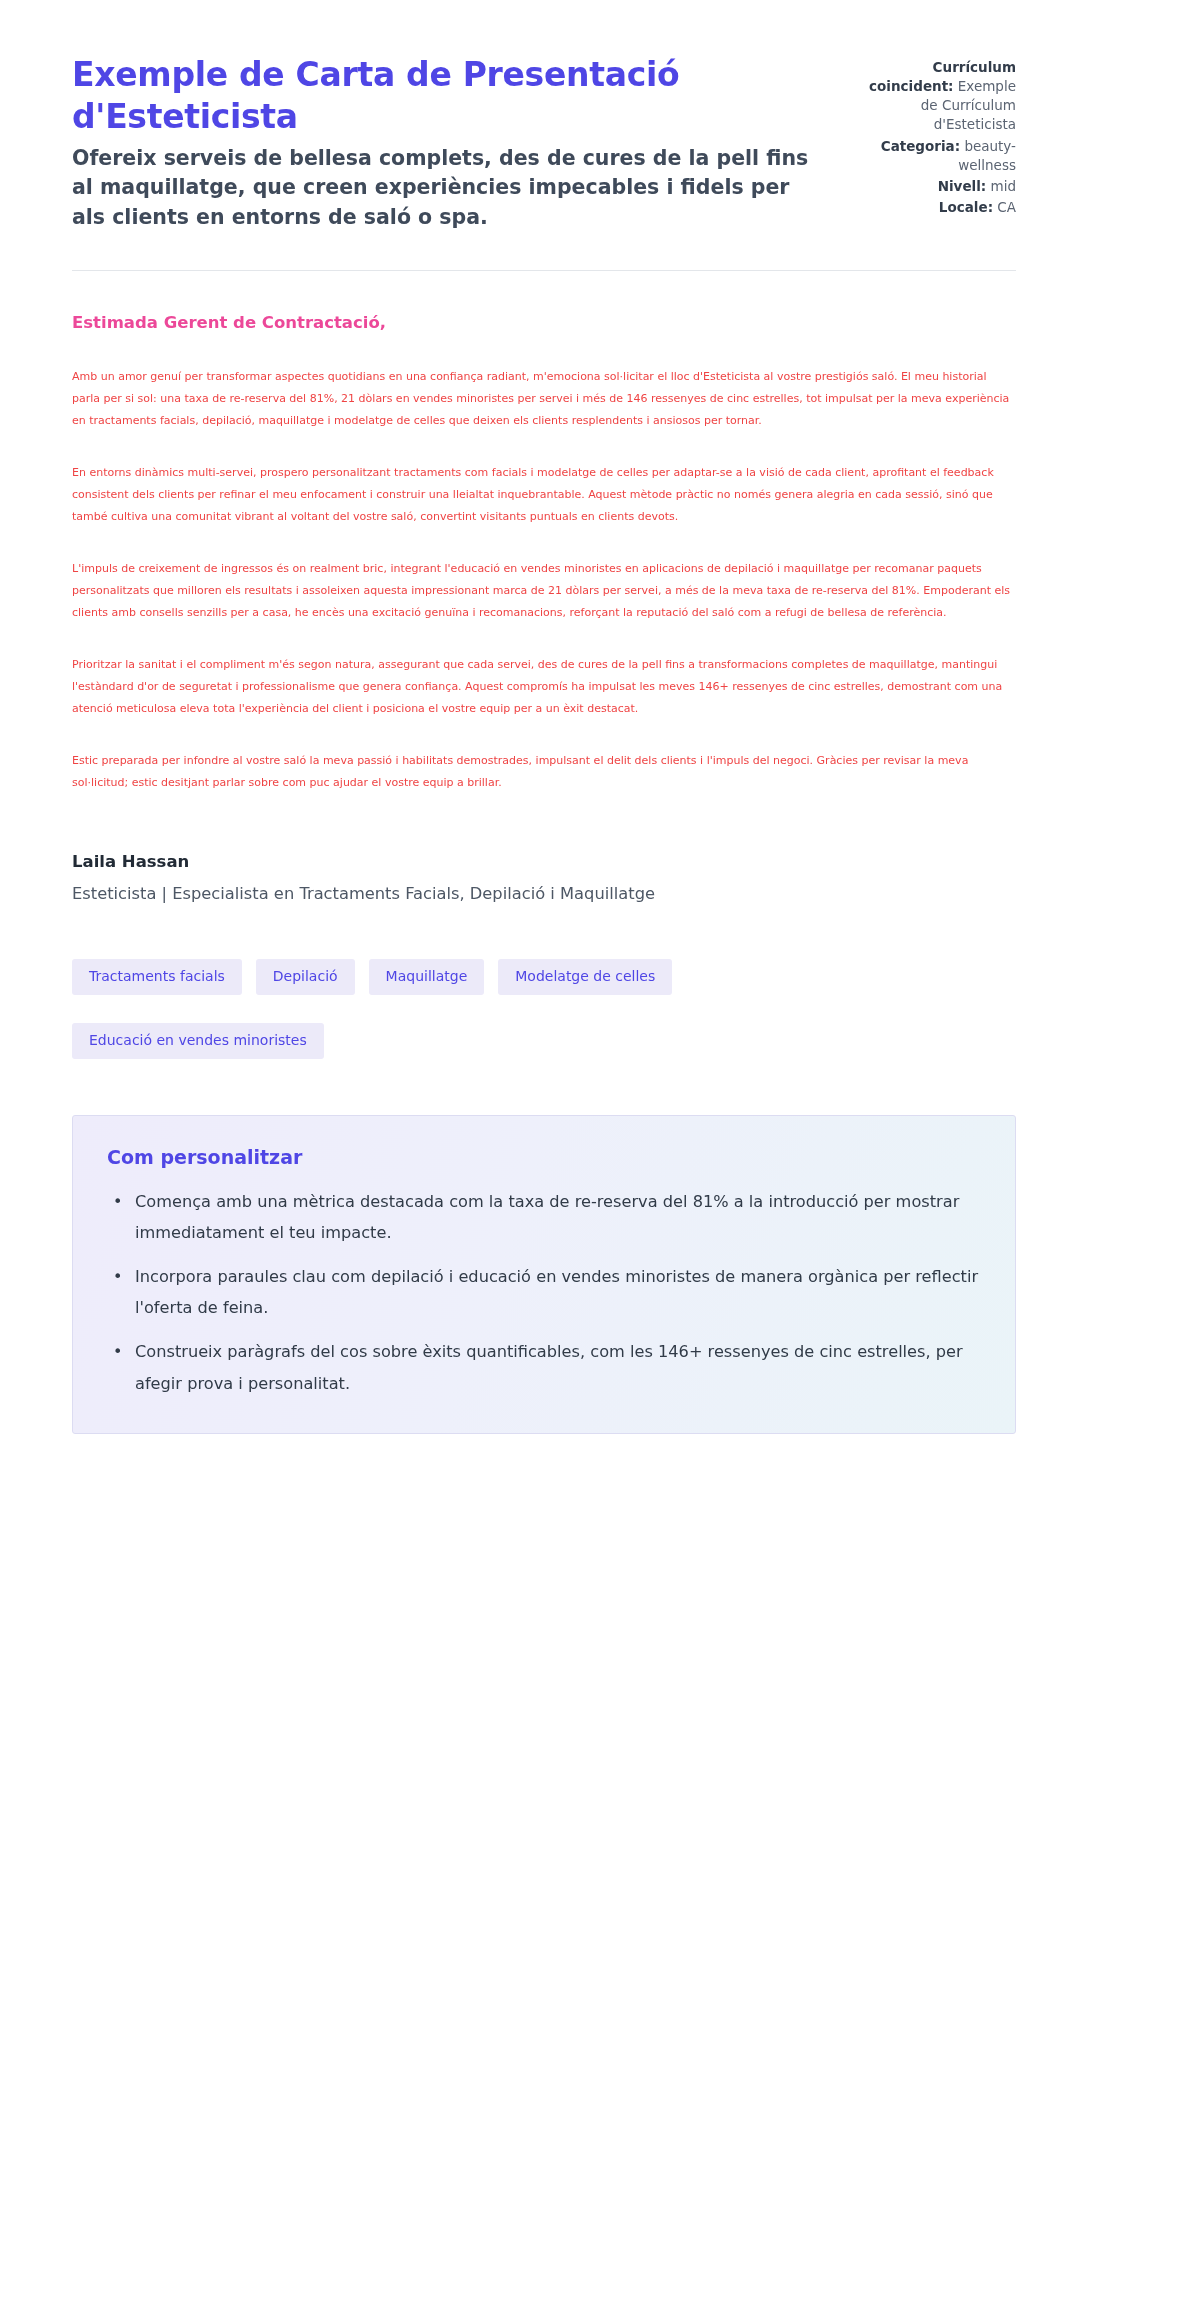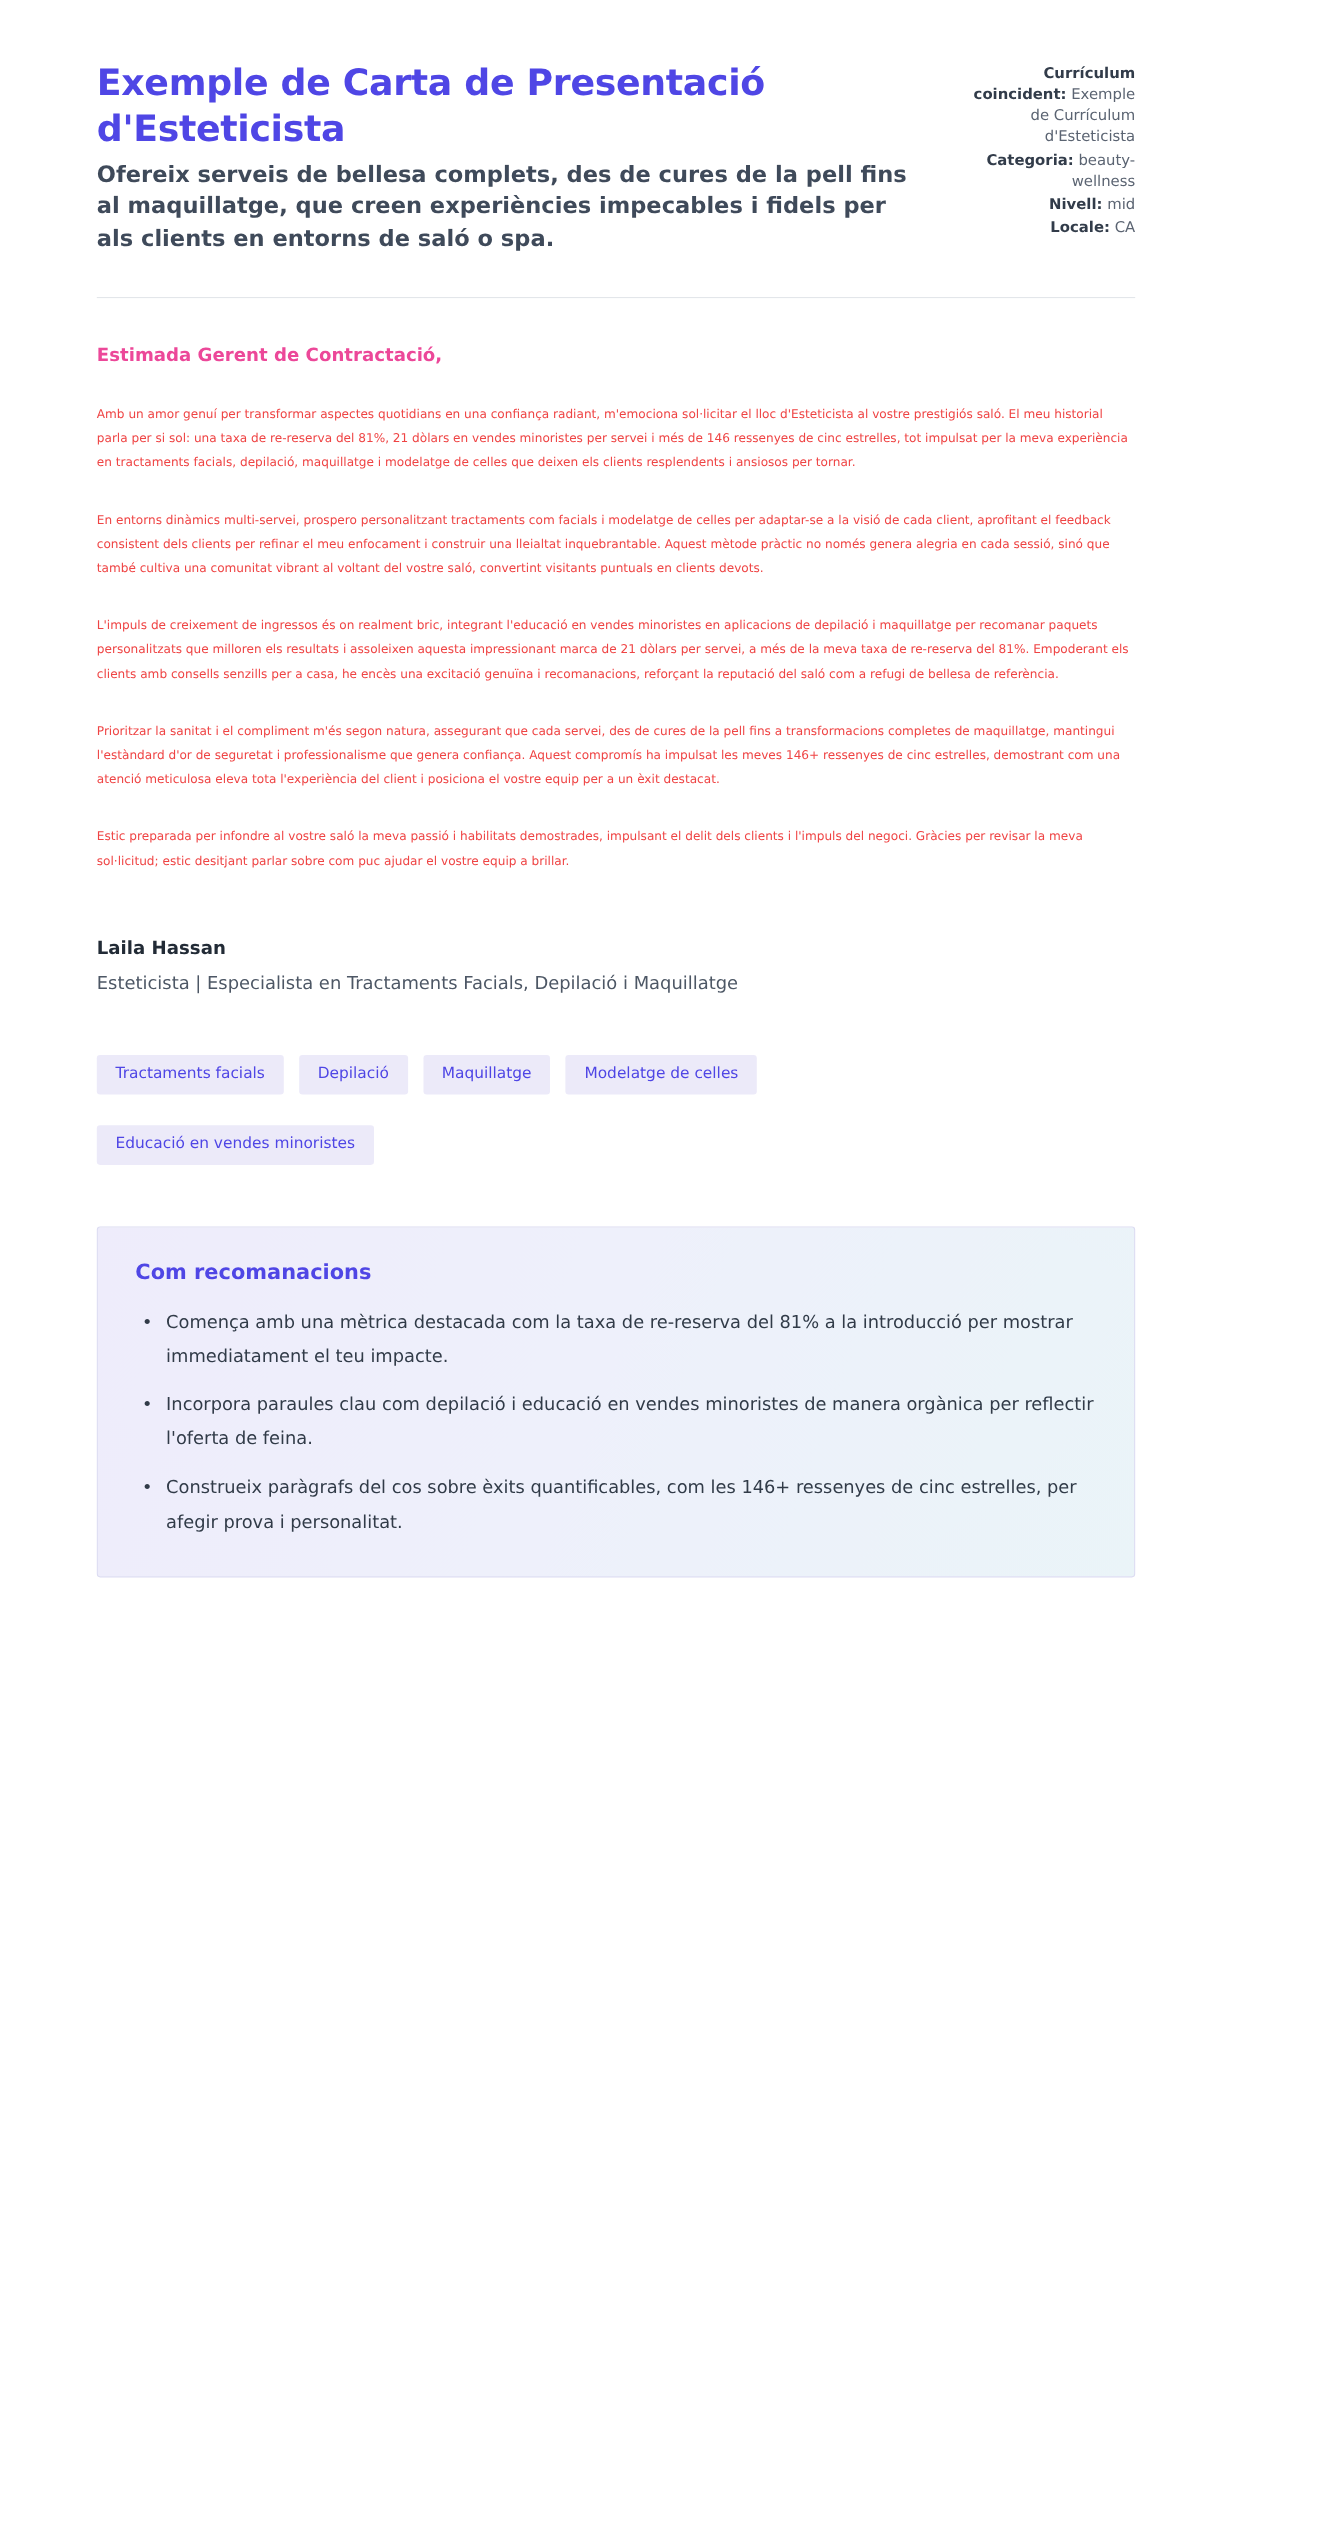--- a/index.html
+++ b/index.html
@@ -11,21 +11,20 @@
   body {
     width: 1200px;
     min-height: 2311px;
     font-family: "DejaVu Sans", "Liberation Sans", sans-serif;
     color: #374151;
     -webkit-font-smoothing: antialiased;
   }
   .page {
     width: 1088px;
     padding: 40px 72px 0 72px;
-    margin-left: 16px;
   }
 
   
   .header {
     display: flex;
     align-items: flex-start;
     justify-content: space-between;
     gap: 40px;
     padding-top: 14px;
   }
@@ -210,21 +209,21 @@
 
   <div class="tags">
     <span class="tag">Tractaments facials</span>
     <span class="tag">Depilació</span>
     <span class="tag">Maquillatge</span>
     <span class="tag">Modelatge de celles</span>
     <span class="tag">Educació en vendes minoristes</span>
   </div>
 
   <div class="tipbox">
-    <div class="tip-title">Com recomanacions</div>
+    <div class="tip-title">Com personalitzar</div>
     <ul class="tip-list">
       <li>Comença amb una mètrica destacada com la taxa de re-reserva del 81% a la introducció per mostrar immediatament el teu impacte.</li>
       <li>Incorpora paraules clau com depilació i educació en vendes minoristes de manera orgànica per reflectir l'oferta de feina.</li>
       <li>Construeix paràgrafs del cos sobre èxits quantificables, com les 146+ ressenyes de cinc estrelles, per afegir prova i personalitat.</li>
     </ul>
   </div>
 
 </div>
 
 </body></html>

